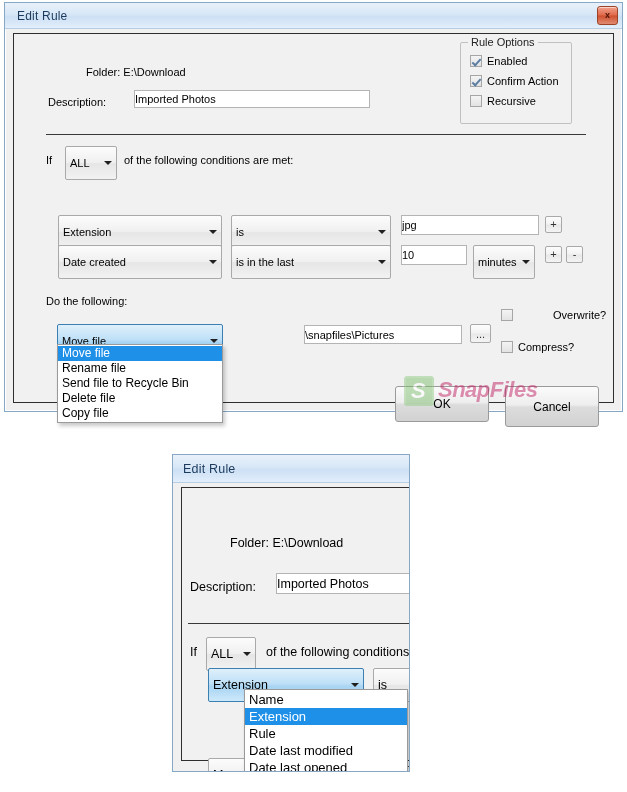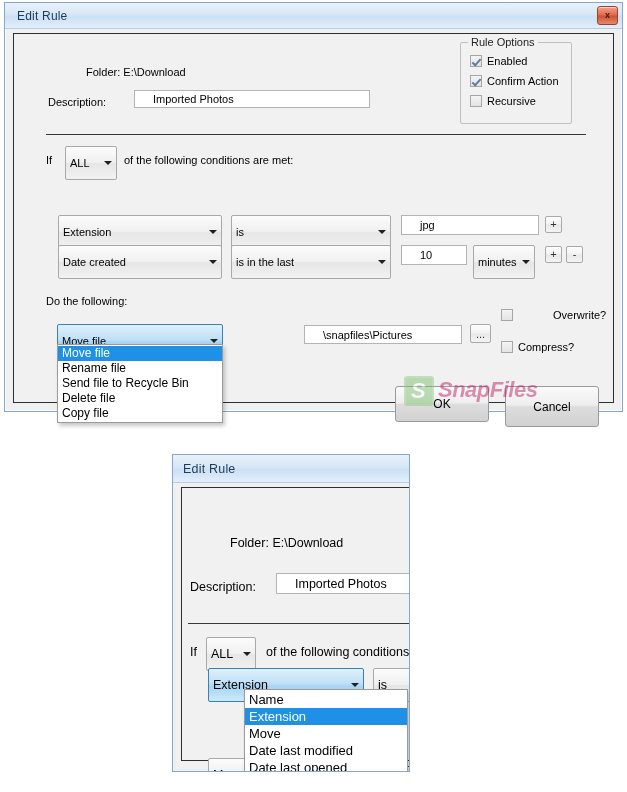--- a/index.html
+++ b/index.html
@@ -127,21 +127,21 @@
 
   
   .textin {
     position: absolute;
     box-sizing: border-box;
     background: #ffffff;
     border: 1px solid #b4b4b4;
     font-family: "Liberation Sans", sans-serif;
     font-size: 11px;
     color: #000;
-    padding: 0 18px;
+    padding: 0 0;
     display: flex;
     align-items: center;
     overflow: hidden;
     white-space: nowrap;
   }
 
   
   .combo {
     position: absolute;
     box-sizing: border-box;
@@ -452,20 +452,20 @@
       <span class="ctext">Extension</span>
       <span class="arrow"></span>
     </div>
     <div class="combo" style="left:191px; top:180px; width:60px; height:21px;">
       <span class="ctext">is</span>
     </div>
 
     <div class="droplist" style="left:26px; top:201px; width:164px; z-index:60;margin-left:36px;">
       <div class="item">Name</div>
       <div class="item sel">Extension</div>
-      <div class="item">Move</div>
+      <div class="item">Rule</div>
       <div class="item">Date last modified</div>
       <div class="item">Date last opened</div>
 
     </div>
 
   </div>
 </div>
 
 </body></html>

